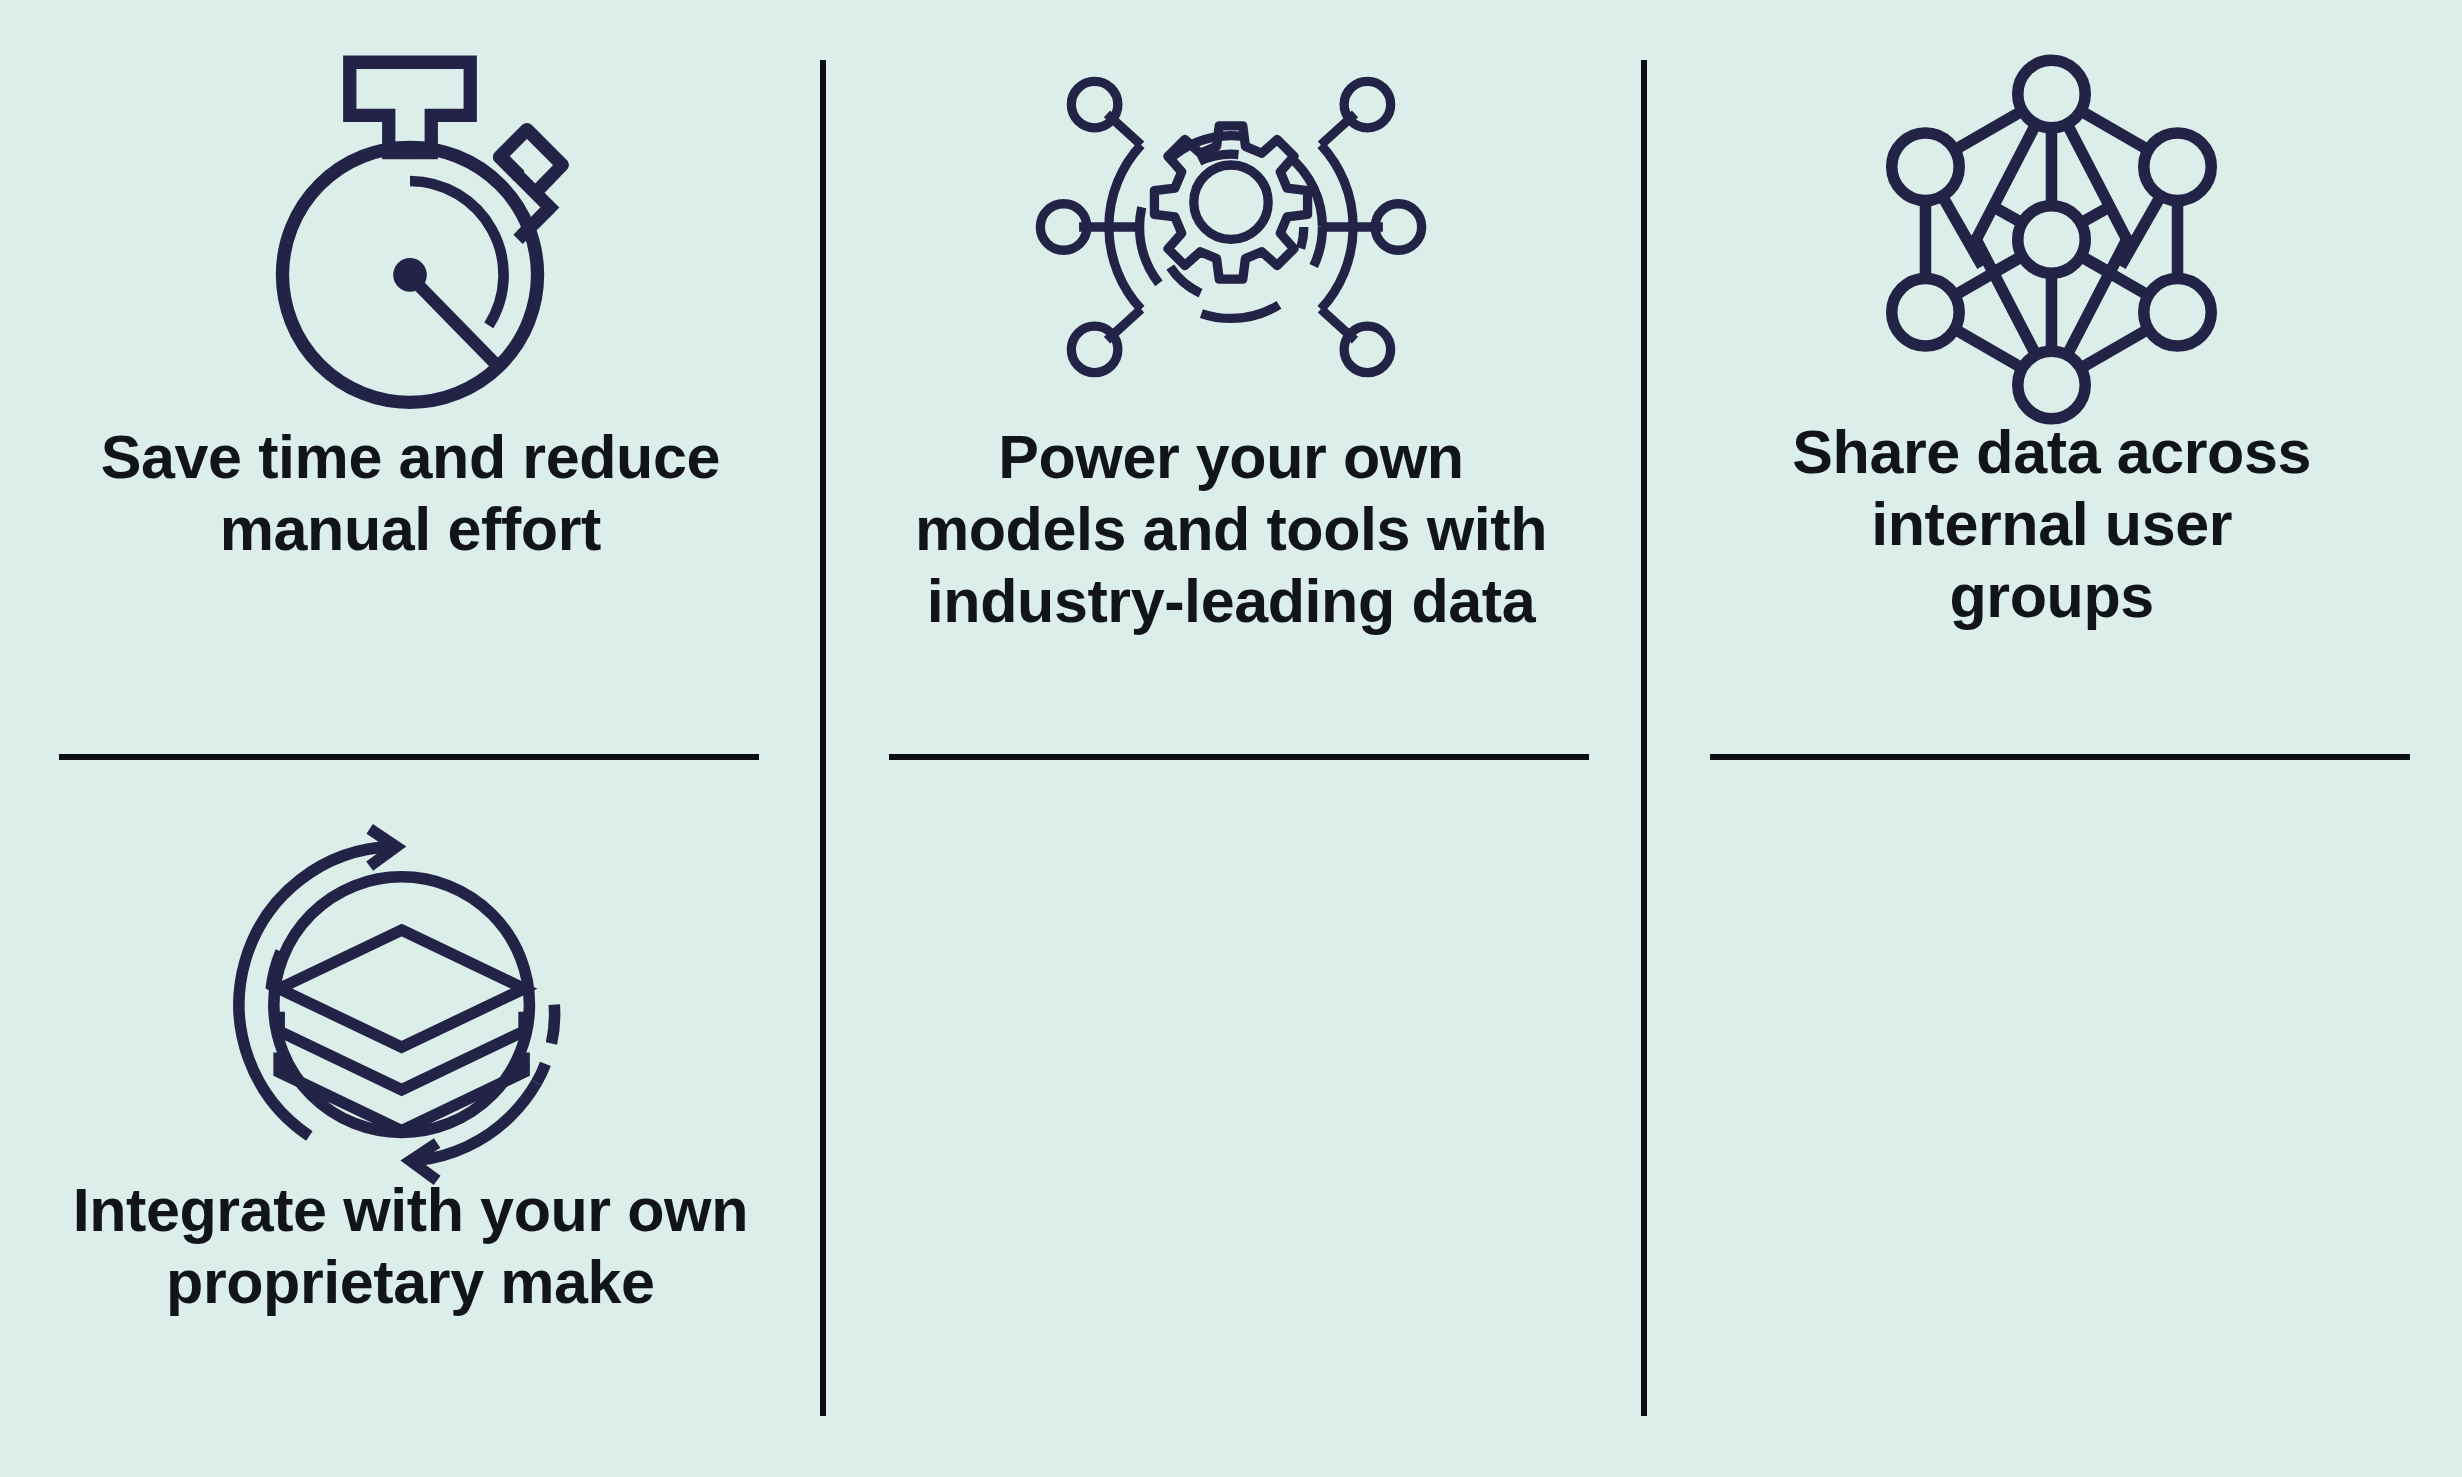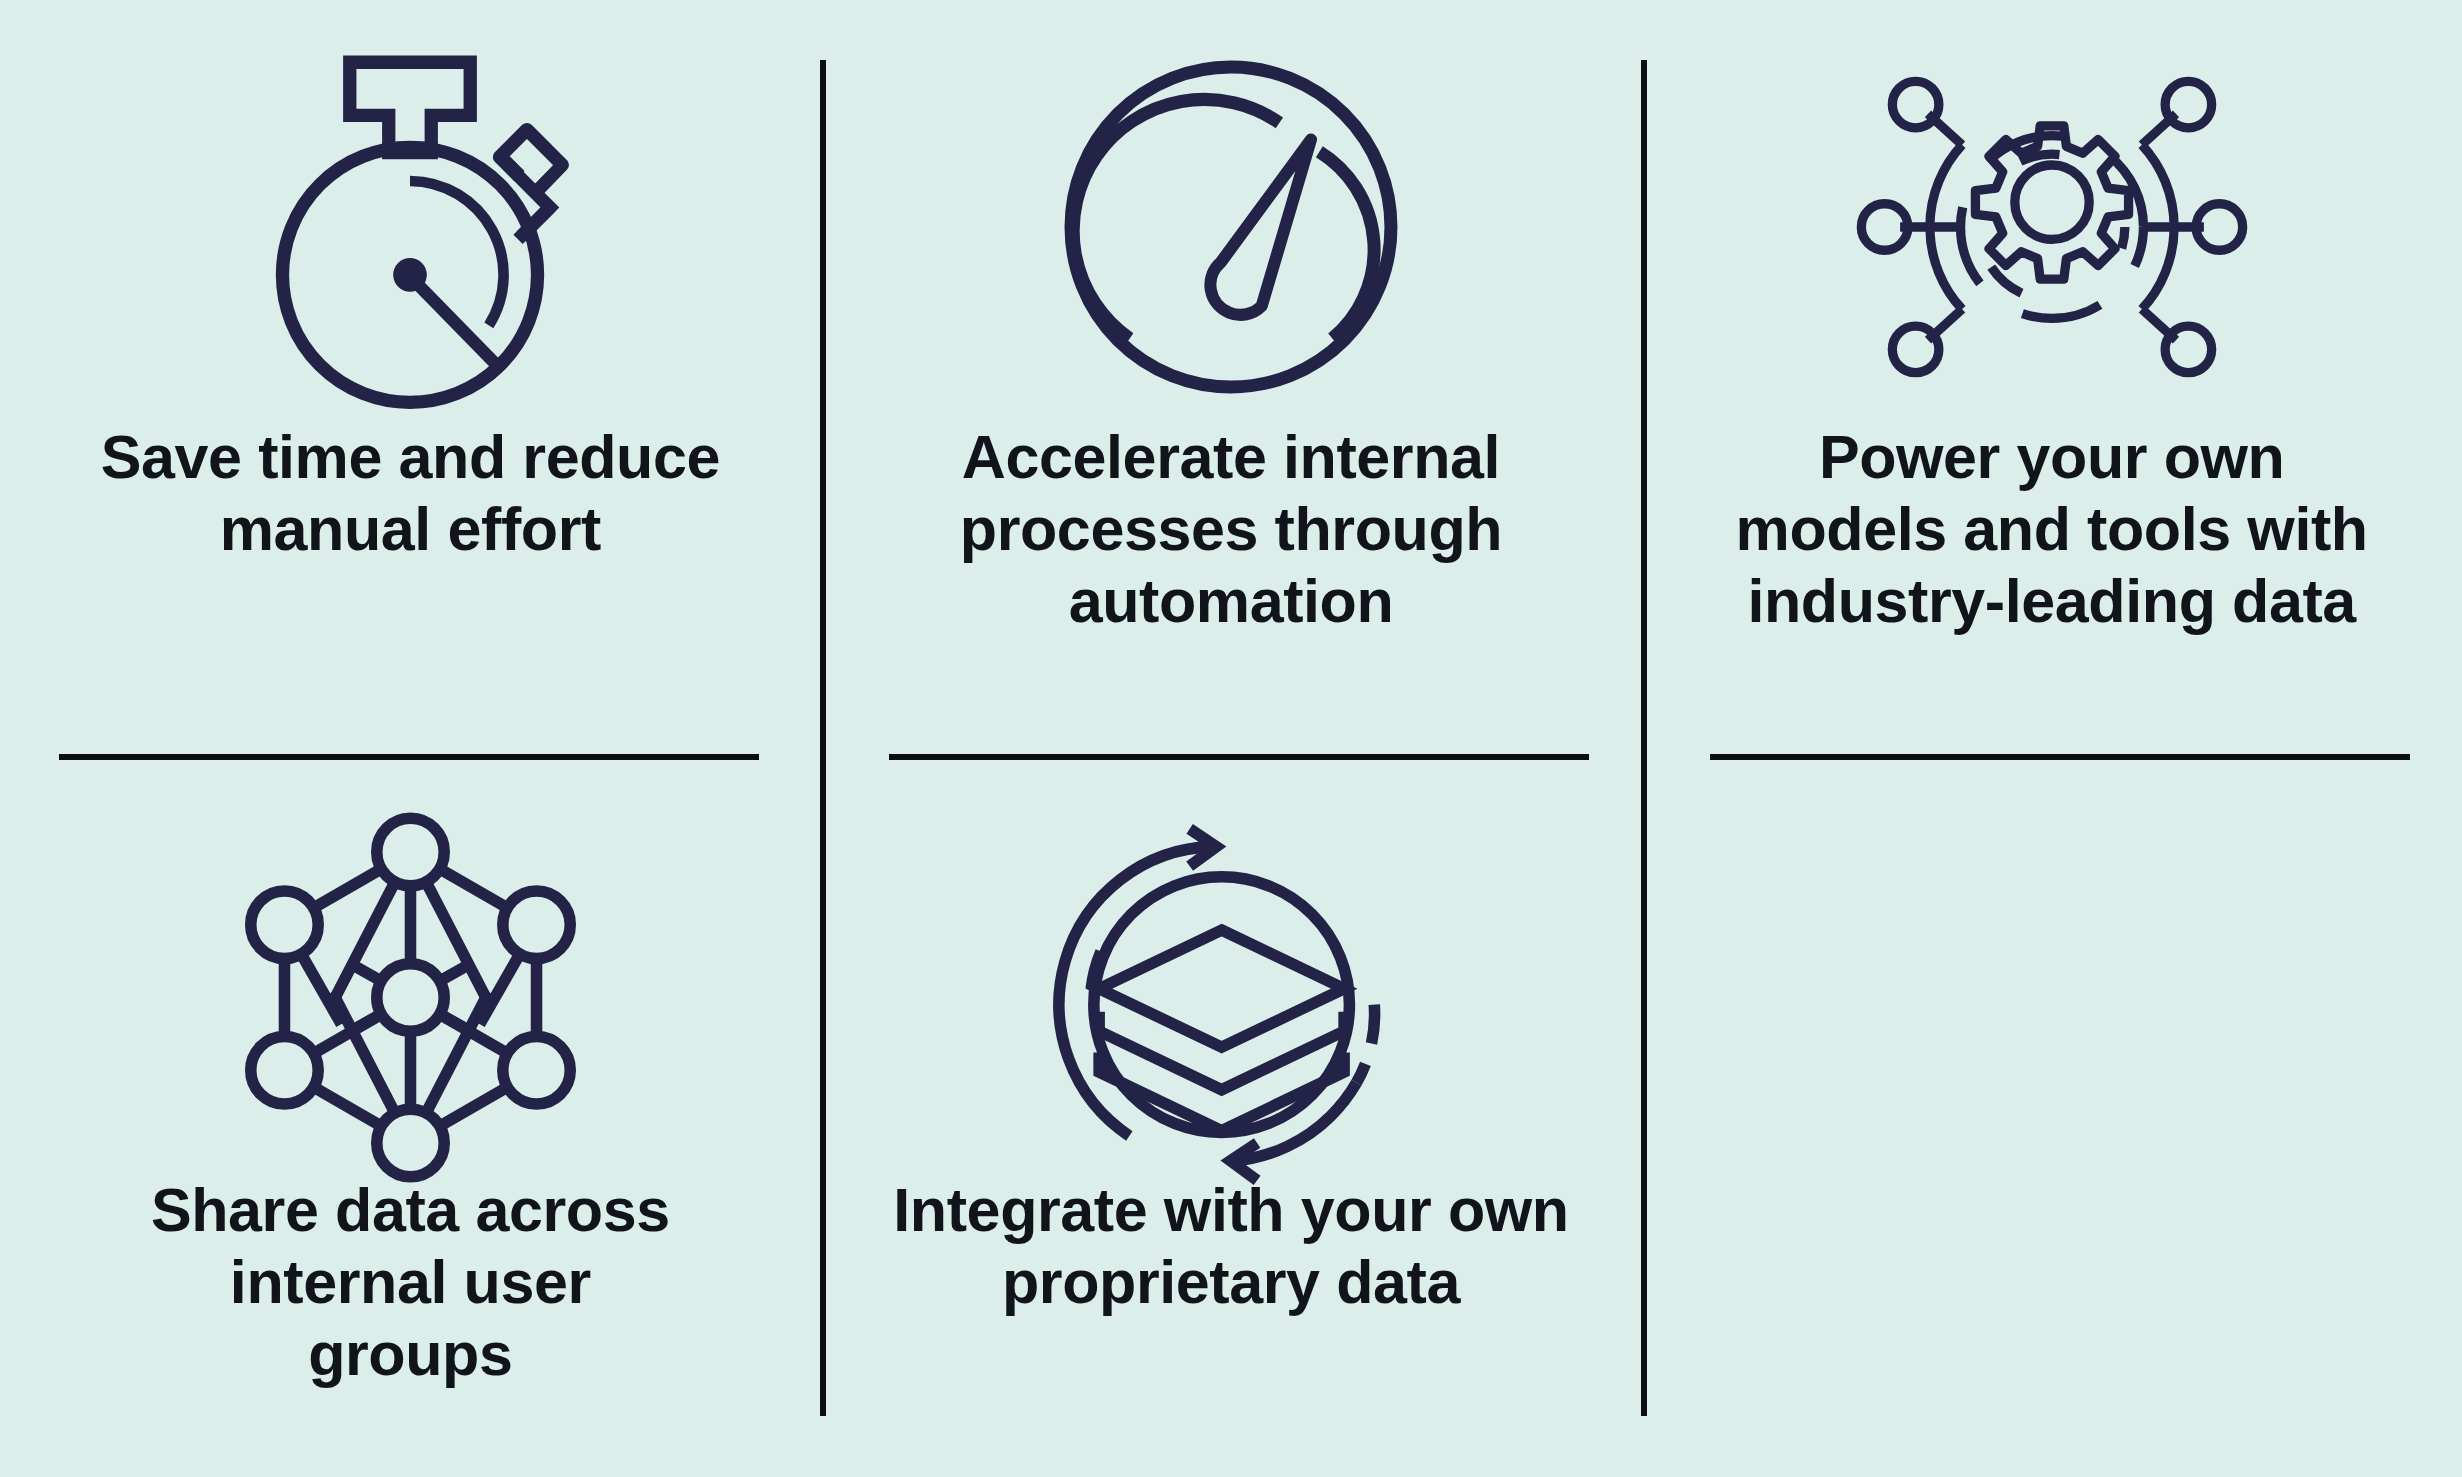--- a/index.html
+++ b/index.html
@@ -138,35 +138,20 @@
           <path d="M100 79 a53 53 0 0 1 44.5 81.5" stroke-width="6"></path>
 
           <line x1="103" y1="136" x2="148" y2="182" stroke-width="7"></line>
 
           <circle cx="100" cy="132" r="9.5" fill="#232347" stroke="none"></circle>
         </svg>
       </div>
       <p class="caption">Save time and reduce manual effort</p>
     </div>
 
-    <div class="cell top c2">
-      <div class="icon-wrap">
-        <svg viewBox="0 0 200 200" fill="none" stroke="#232347" stroke-width="7" stroke-linecap="butt">
-
-          <circle cx="100" cy="100" r="86"></circle>
-
-          <path d="M45.5 160 A62 62 0 0 1 126 44"></path>
-
-          <path d="M147.5 59.5 A62 62 0 0 1 154.5 160"></path>
-
-          <path d="M99 146 a16 16 0 0 1 -4.5 -27 L143 53 L116.5 142.5 a16 16 0 0 1 -17.5 3.5 Z" stroke-linejoin="round" stroke-width="6.5"></path>
-        </svg>
-      </div>
-      <p class="caption">Accelerate internal processes through automation</p>
-    </div>
 
     <div class="cell top c3">
       <div class="icon-wrap">
         <svg viewBox="0 0 240 190" fill="none" stroke="#232347" stroke-width="6" stroke-linecap="butt" stroke-linejoin="round">
 
           <path d="M62 42 A78 78 0 0 0 62 148"></path>
 
           <path d="M178 42 A78 78 0 0 1 178 148"></path>
 
           <line x1="62" y1="42" x2="40" y2="22"></line>
@@ -256,21 +241,21 @@
           <path d="M32 74 A78 78 0 0 0 26 104" stroke-dasharray="22 12"></path>
           <path d="M186 104 A78 78 0 0 1 176 148" stroke-dasharray="22 12"></path>
 
           <path d="M100 62 L169 95 L100 128 L31 95 Z" stroke-linejoin="miter"></path>
 
           <path d="M31 108 L31 119 L100 152 L169 119 L169 108"></path>
 
           <path d="M31 131 L31 142 L100 175 L169 142 L169 131"></path>
         </svg>
       </div>
-      <p class="caption">Integrate with your own proprietary data</p>
+      <p class="caption">Integrate with your own proprietary make</p>
     </div>
 
   </div>
 
   <div class="v-divider v1"></div>
   <div class="v-divider v2"></div>
 
   <div class="h-rule h1"></div>
   <div class="h-rule h2"></div>
   <div class="h-rule h3"></div>

